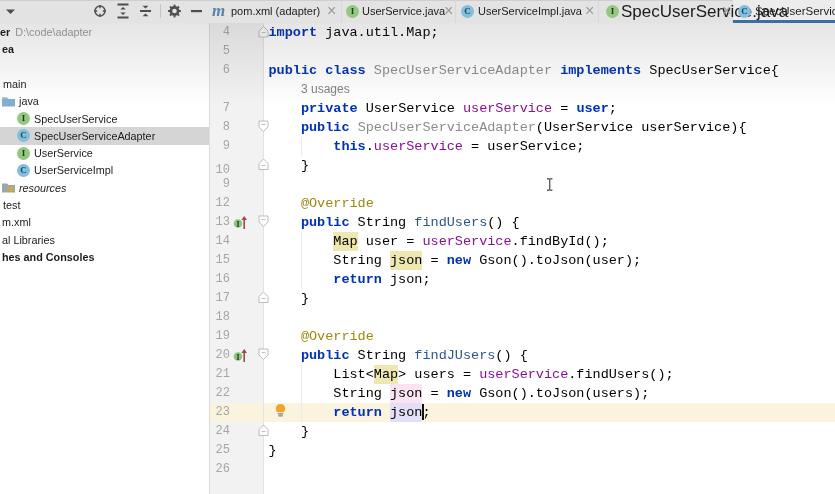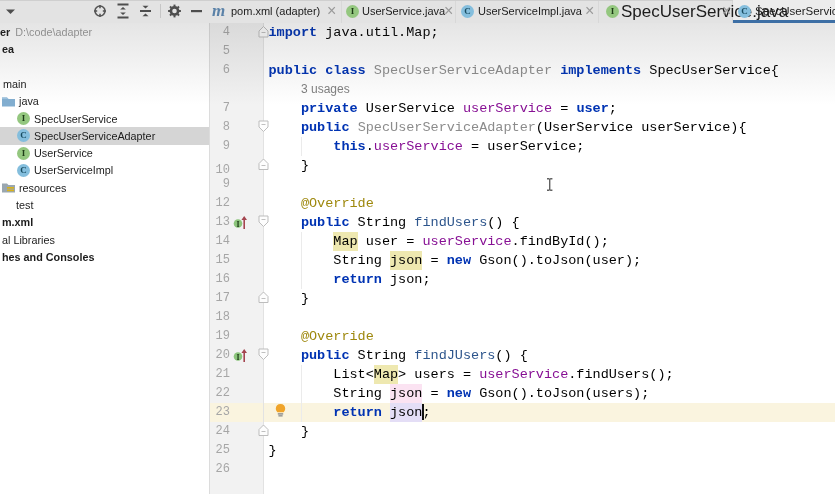--- a/index.html
+++ b/index.html
@@ -139,27 +139,27 @@
 <div class="trow abs" style="top:161.4px;">
     <span class="ticon iC" style="margin-left:17px;">C</span>
     <span style="margin-left:4px;">UserServiceImpl</span>
   </div>
 <div class="trow abs" style="top:178.7px;">
   <svg style="margin-left:2px" width="13" height="13" viewBox="0 0 13 13">
       <path d="M0,2.5 L5,2.5 L6.5,4 L13,4 L13,11.5 L0,11.5 Z" fill="#9aa7b0"></path>
       <rect x="5" y="6" width="7" height="1.6" fill="#d8b21c"></rect>
       <rect x="5" y="8.6" width="7" height="1.6" fill="#d8b21c"></rect>
     </svg>
-  <span style="margin-left:4px;">resources</span>
+  <span style="margin-left:4px;font-style:italic;">resources</span>
   </div>
 <div class="trow abs" style="top:196px;">
-    <span style="margin-left:16px;">test</span>
+    <span style="margin-left:3px;">test</span>
   </div>
 <div class="trow abs" style="top:213.3px;">
-    <span style="margin-left:2px;font-weight:bold;">m.xml</span>
+    <span style="margin-left:2px;">m.xml</span>
   </div>
 <div class="trow abs" style="top:230.6px;">
     <span style="margin-left:2px;">al Libraries</span>
   </div>
 <div class="trow abs" style="top:247.9px;font-weight:bold;">
     <span style="margin-left:2px;">hes and Consoles</span>
   </div>
 
 <div class="abs" id="gut"></div>
 <div class="abs" id="divider"></div>

